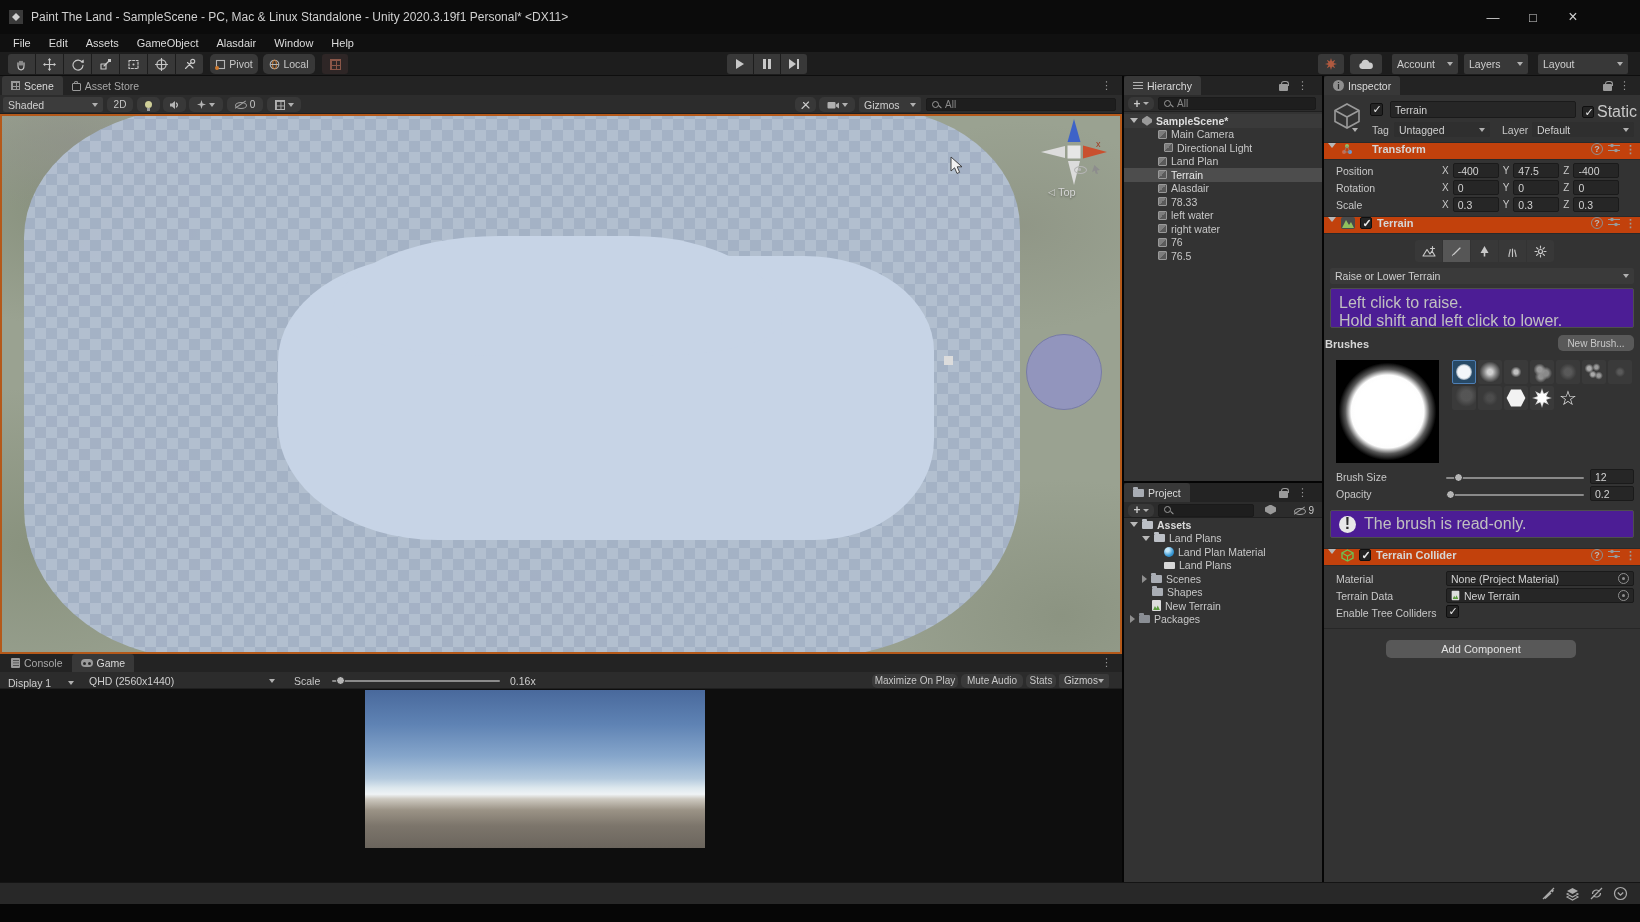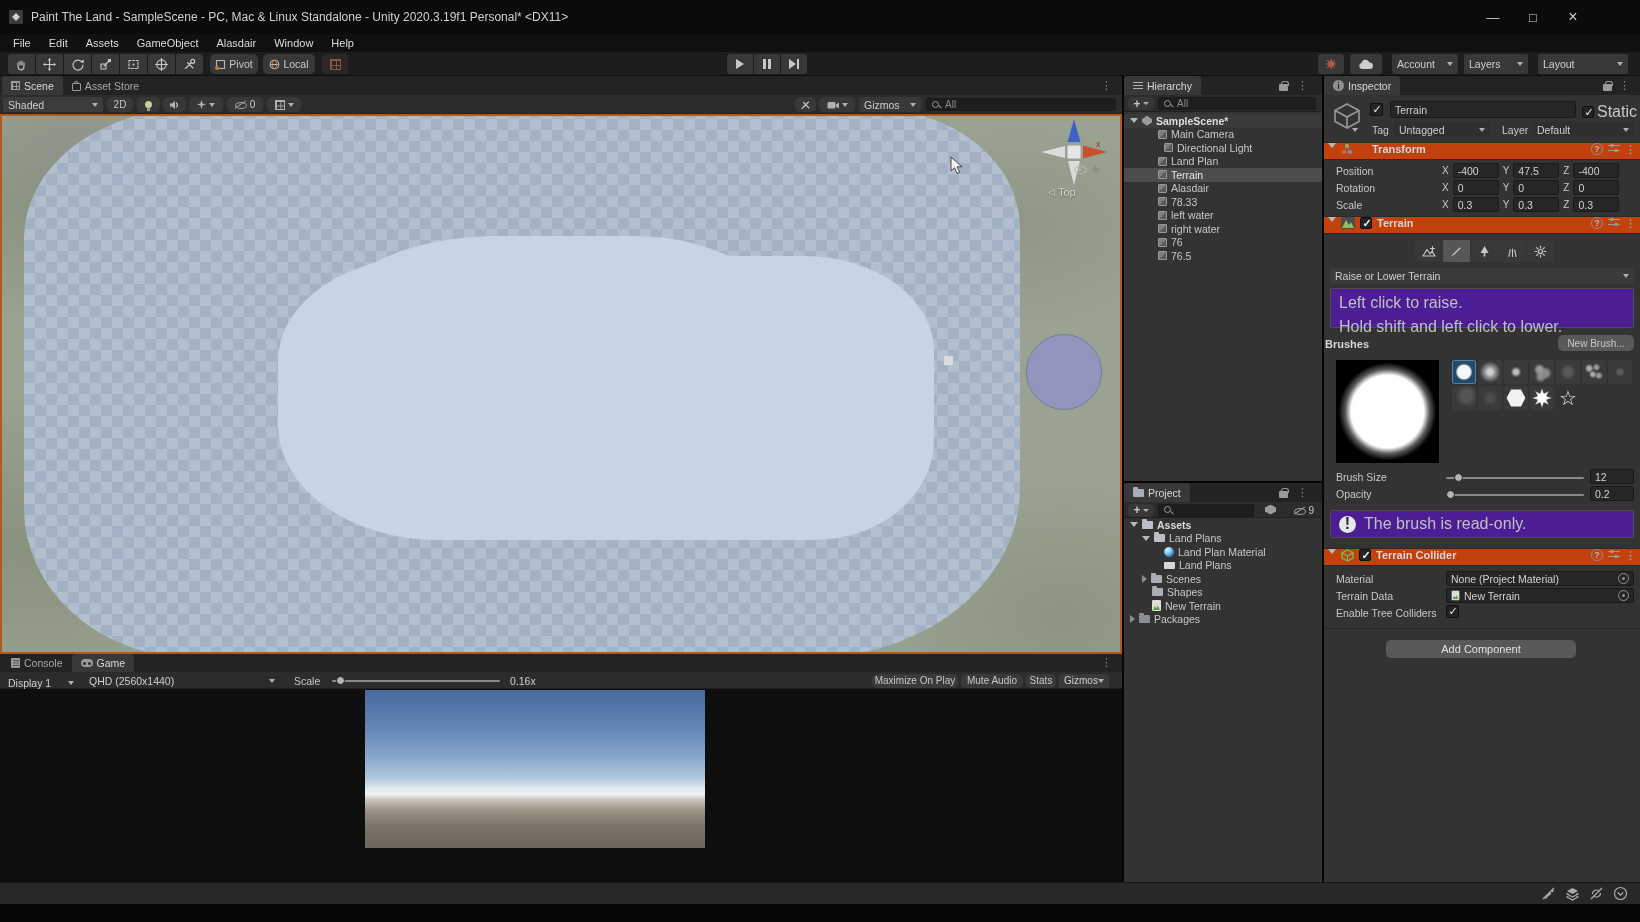--- a/index.html
+++ b/index.html
@@ -632,21 +632,21 @@
           <path class="toolico" stroke-width="1.6" d="M6.5 1v2M6.5 10v2M1 6.5h2M10 6.5h2M2.6 2.6l1.4 1.4M9 9l1.4 1.4M10.4 2.6L9 4M4 9l-1.4 1.4"></path>
         </svg>
     </div>
   </div>
   <div class="dd" style="position:absolute;left:6px;top:192px;width:304px;height:16px;background:#3a3a3a">
       <span>Raise or Lower Terrain</span>
       <div class="dda" style="margin-left:auto"></div>
     </div>
   <div class="hbox" style="position:absolute;left:6px;top:212px;width:304px;height:40px;padding:5px 8px">
     <div>Left click to raise.</div>
-    <div style="margin-top:6px">Hold shift and left click to lower.</div>
+    <div style="">Hold shift and left click to lower.</div>
   </div>
   <span style="position:absolute;left:1px;top:262px;font-weight:bold;color:#d6d6d6">Brushes</span>
   <div class="btn" style="position:absolute;left:234px;top:259px;width:76px;height:16px;background:#595959;font-size:10px">
       <span>New Brush...</span>
     </div>
 
   <div style="position:absolute;left:12px;top:284px;width:103px;height:103px;background:radial-gradient(circle at 50% 50%,#ffffff 0 44%,#fdfdfd 50%,rgba(255,255,255,0.35) 58%,#000 67%),#000"></div>
 
   <div class="brushcell" style="left:128px;top:284px;background:#274966;border:1px solid #4e7fb5">
       <div style="position:absolute;inset:3px;border-radius:50%;background:radial-gradient(circle,#f3f6fa 0 55%,rgba(240,245,250,0.3) 75%,transparent 85%)"></div>

